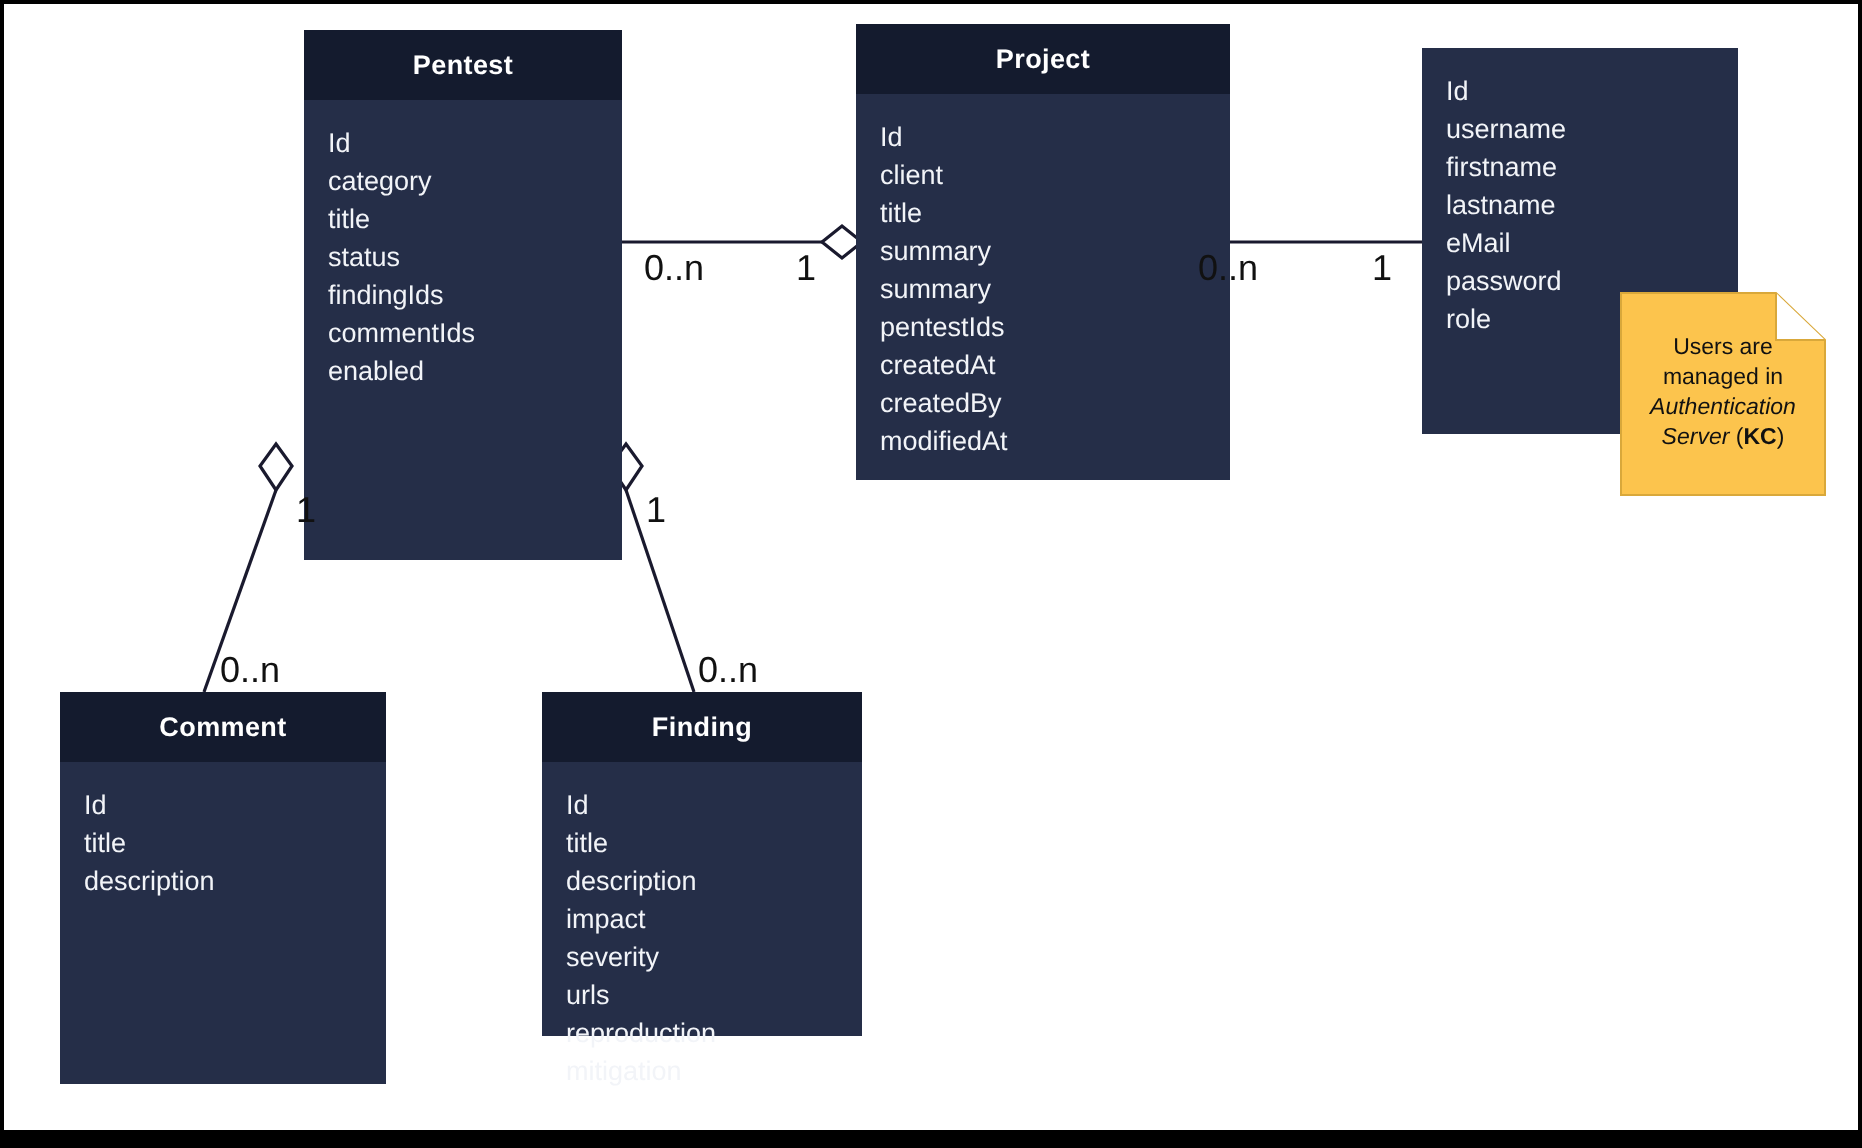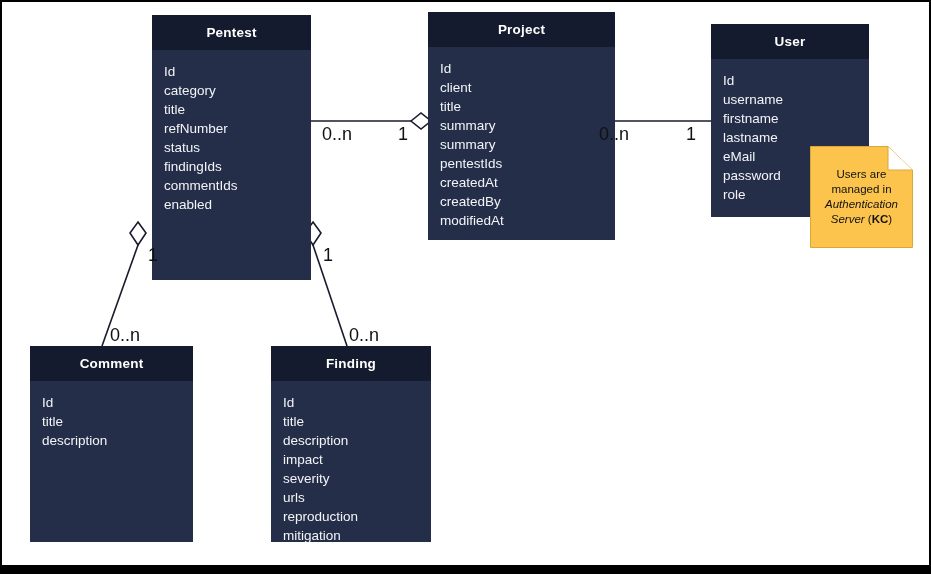--- a/index.html
+++ b/index.html
@@ -111,21 +111,20 @@
     <polygon points="311,220 319,231 311,243 303,231" fill="#ffffff" stroke="#1a1a2e" stroke-width="1.6"></polygon>
     <line x1="311" y1="243" x2="345" y2="344" stroke="#1a1a2e" stroke-width="1.6"></line>
   </svg>
 
   <div class="uml-class" style="left:150px; top:13px; width:159px; height:265px;">
     <div class="uml-header">Pentest</div>
     <div class="uml-body">
       <div class="uml-attr">Id</div>
       <div class="uml-attr">category</div>
       <div class="uml-attr">title</div>
-      <div class="uml-attr">refNumber</div>
       <div class="uml-attr">status</div>
       <div class="uml-attr">findingIds</div>
       <div class="uml-attr">commentIds</div>
       <div class="uml-attr">enabled</div>
     </div>
   </div>
 
   <div class="uml-class" style="left:426px; top:10px; width:187px; height:228px;">
     <div class="uml-header">Project</div>
     <div class="uml-body">
@@ -135,42 +134,41 @@
       <div class="uml-attr">summary</div>
       <div class="uml-attr">summary</div>
       <div class="uml-attr">pentestIds</div>
       <div class="uml-attr">createdAt</div>
       <div class="uml-attr">createdBy</div>
       <div class="uml-attr">modifiedAt</div>
     </div>
   </div>
 
   <div class="uml-class" style="left:709px; top:22px; width:158px; height:193px;">
-    <div class="uml-header">User</div>
     <div class="uml-body">
       <div class="uml-attr">Id</div>
       <div class="uml-attr">username</div>
       <div class="uml-attr">firstname</div>
       <div class="uml-attr">lastname</div>
       <div class="uml-attr">eMail</div>
       <div class="uml-attr">password</div>
       <div class="uml-attr">role</div>
     </div>
   </div>
 
   <div class="uml-class" style="left:28px; top:344px; width:163px; height:196px;">
     <div class="uml-header">Comment</div>
     <div class="uml-body">
       <div class="uml-attr">Id</div>
       <div class="uml-attr">title</div>
       <div class="uml-attr">description</div>
     </div>
   </div>
 
-  <div class="uml-class" style="left:269px; top:344px; width:160px; height:196px;">
+  <div class="uml-class" style="left:269px; top:344px; width:160px; height:172px;">
     <div class="uml-header">Finding</div>
     <div class="uml-body">
       <div class="uml-attr">Id</div>
       <div class="uml-attr">title</div>
       <div class="uml-attr">description</div>
       <div class="uml-attr">impact</div>
       <div class="uml-attr">severity</div>
       <div class="uml-attr">urls</div>
       <div class="uml-attr">reproduction</div>
       <div class="uml-attr">mitigation</div>

